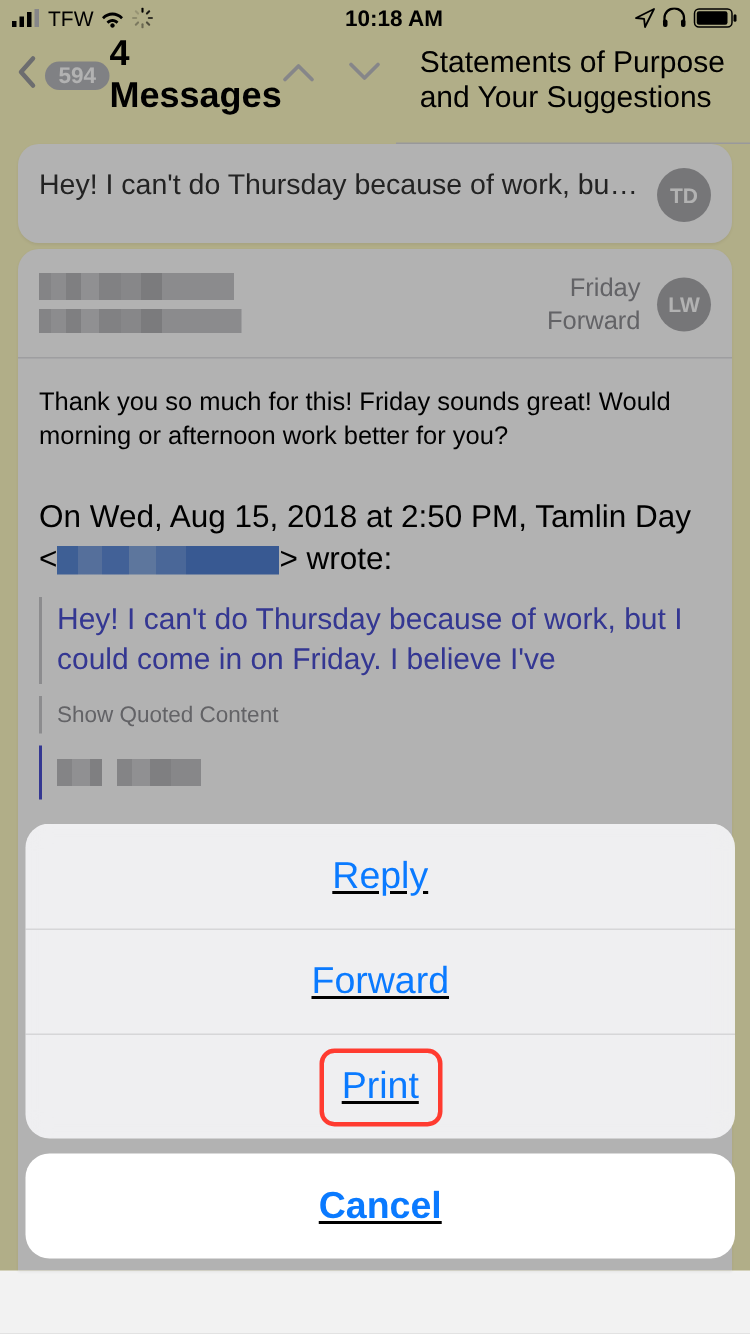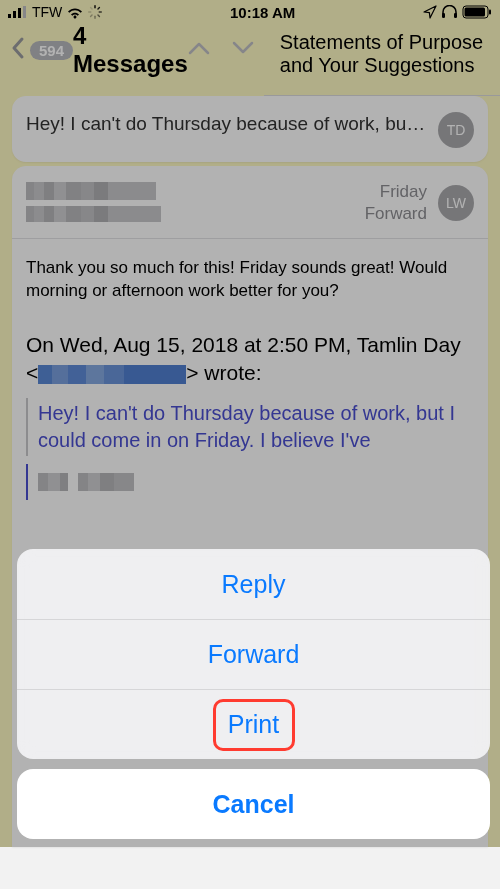--- a/index.html
+++ b/index.html
@@ -19,21 +19,21 @@
   .chevron-left { color:#9b9ca0; }
   .count-pill { background:#b8b9bd; color:#fff; border-radius: 12px; padding: 1px 9px; font-size: 15px; font-weight:600; }
   .nav-title { font-size: 24px; font-weight: 700; color:#000; }
   .nav-arrows { display:flex; gap:22px; }
   .nav-arrow { color:#c0c1c5; }
   .thread-subject { padding: 0 16px 8px 16px; font-size: 20px; color:#000; border-bottom: 1px solid #dcdcdf; }
   
   .msg1 { position:absolute; top:96px; left:12px; right:12px; background:#fff; border-radius: 14px; padding: 16px 14px 14px 14px; box-shadow: 0 1px 2px rgba(0,0,0,0.06); }
   .msg1-top { display:flex; justify-content:space-between; align-items:flex-start; }
   .msg1-preview { font-size: 19px; color:#333; line-height:1.3; overflow:hidden; white-space:nowrap; text-overflow:ellipsis; }
-  .avatar { width:36px; height:36px; border-radius:50%; background:#aaaaad; color:#fff; font-size:14px; font-weight:400; display:flex; align-items:center; justify-content:center; flex-shrink:0; margin-left:8px; }
+  .avatar { width:36px; height:36px; border-radius:50%; background:#aaaaad; color:#fff; font-size:14px; font-weight:700; display:flex; align-items:center; justify-content:center; flex-shrink:0; margin-left:8px; }
   
   .msg2 { position:absolute; top:166px; left:12px; right:12px; bottom:0; background:#fff; border-radius: 14px 14px 0 0; padding: 16px 14px 14px 14px; box-shadow: 0 1px 2px rgba(0,0,0,0.06); }
   .msg2-head { display:flex; justify-content:space-between; align-items:flex-start; }
   .redact-block { display:flex; flex-direction:column; gap:6px; }
   .redact { background-image: linear-gradient(90deg,#bdbdc0 0 8px,#c9c9cc 8px 18px,#b6b6b9 18px 28px,#cfcfd2 28px 40px,#b9b9bc 40px 55px,#c2c2c5 55px 68px,#b0b0b3 68px 82px,#c7c7ca 82px 100%); height:18px; }
   .r1 { width: 130px; }
   .r2 { width: 135px; height:16px; }
   .msg2-meta { display:flex; align-items:center; gap:3px; }
   .meta-stack { display:flex; flex-direction:column; align-items:flex-end; gap:2px; }
   .meta1 { font-size:17px; color:#8e8e93; }
@@ -45,21 +45,21 @@
   .quote-bar { border-left: 2px solid #c9c9cc; padding: 2px 0 2px 10px; margin-top: 10px; }
   .quoted { font-size:20px; color:#4b4fd1; line-height:1.35; }
   .show-quoted { font-size:15px; color:#8e8e93; border-left:2px solid #c9c9cc; padding:4px 0 4px 10px; margin-top:8px; }
   .sig-bar { border-left: 2px solid #4b4fd1; padding-left:10px; margin-top:8px; height:36px; display:flex; align-items:center; gap:10px; }
   .sig-r { background-image: linear-gradient(90deg,#bdbdc0 0 10px,#cfcfd2 10px 22px,#b6b6b9 22px 36px,#c2c2c5 36px 48px); height:18px; }
   .sr1 { width:30px; }
   .sr2 { width:56px; }
   
   .dim { position:absolute; inset:0; background: rgba(0,0,0,0.30); }
   
-  .sheet { position:absolute; left:17px; right:10px; bottom:8px; }
+  .sheet { position:absolute; left:17px; right:10px; bottom:8px;text-decoration:underline; }
   .sheet-group { background:#f5f5f7e6; backdrop-filter: blur(8px); border-radius:16px; overflow:hidden; }
   .sheet-item { height:70px; display:flex; align-items:center; justify-content:center; font-size:25px; color:#0a7aff; border-top:1px solid rgba(0,0,0,0.10); position:relative; }
   .sheet-group .sheet-item:first-child { border-top:none; }
   .sheet-cancel { margin-top:10px; background:#fff; border-radius:16px; height:70px; display:flex; align-items:center; justify-content:center; font-size:25px; color:#0a7aff; font-weight:600; }
   .highlight-box { position:absolute; border:3px solid #ff3b30; border-radius:10px; pointer-events:none; }
   .highlight-print { width: 82px; height: 52px; left:50%; top:50%; transform: translate(-50%,-50%); }
 </style>
 </head>
 <body>
 
@@ -169,20 +169,21 @@
       </div>
     </div>
     <hr class="hr">
     <div class="body1">Thank you so much for this! Friday sounds great! Would morning or afternoon work better for you?</div>
     <div class="body2">
       <span>On Wed, Aug 15, 2018 at 2:50 PM, Tamlin Day &lt;</span><span class="email-redact"></span><span>&gt; wrote:</span>
     </div>
     <div class="quote-bar">
       <div class="quoted">Hey! I can't do Thursday because of work, but I could come in on Friday. I believe I've</div>
     </div>
+    <div class="show-quoted">Show Quoted Content</div>
     <div class="sig-bar">
       <div class="sig-r sr1"></div>
       <div class="sig-r sr2"></div>
     </div>
   </div>
 
   <div class="dim"></div>
 
   <div class="sheet">
     <div class="sheet-group">

